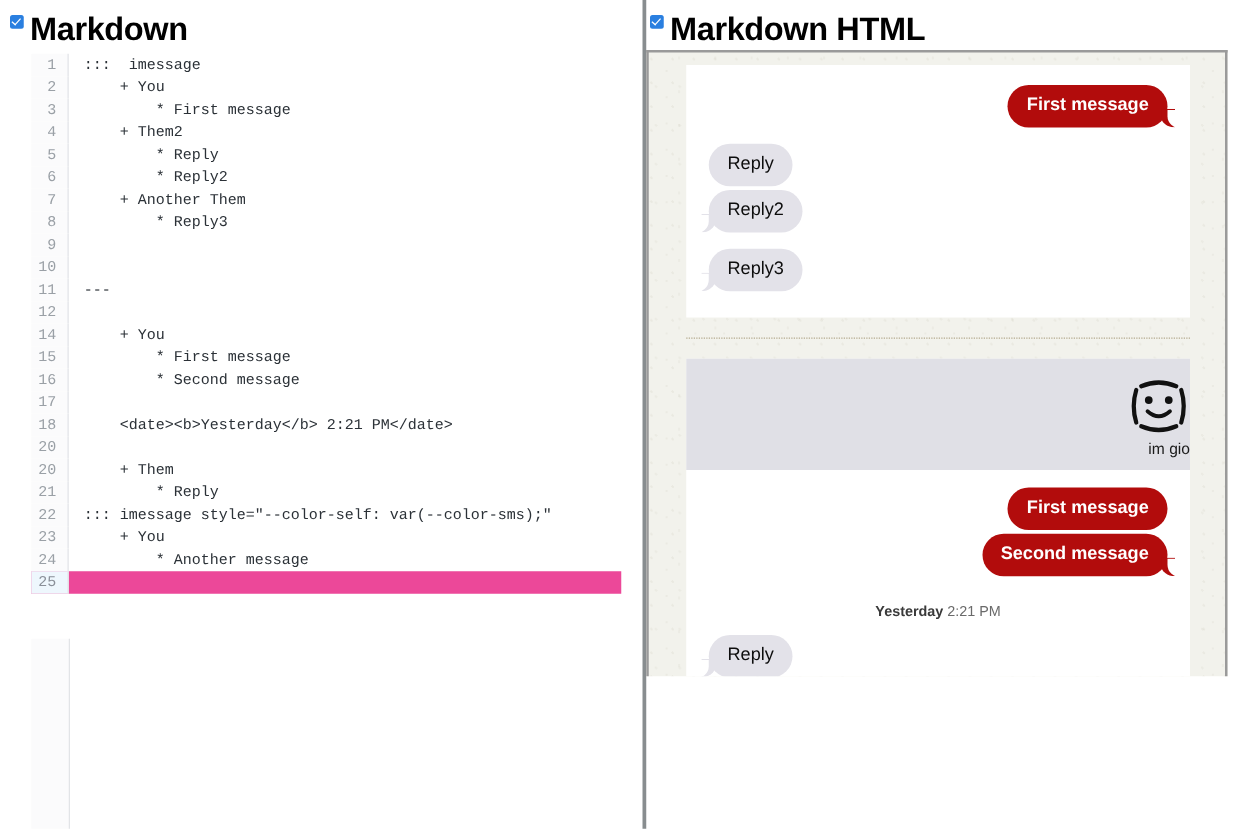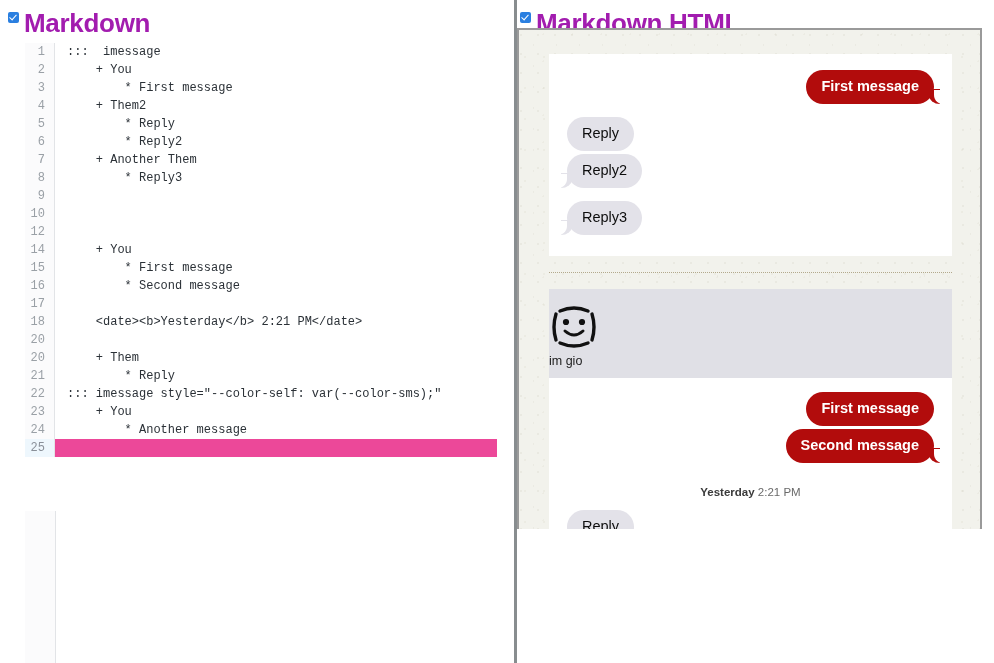--- a/index.html
+++ b/index.html
@@ -22,21 +22,21 @@
     align-items: flex-start;
     gap: 5px;
     margin: 0;
     padding: 0;
     line-height: 1;
   }
   .panel-heading h1 {
     font-family: "Liberation Sans", sans-serif;
     font-size: 26px;
     font-weight: bold;
-    color: #a21caf;
+    color: #000000;
     margin: 0;
     padding: 0;
     letter-spacing: -0.3px;
     line-height: 30px;
   }
   .chk {
     width: 11px;
     height: 11px;
     border-radius: 2px;
     background: #2a7fe0;
@@ -123,35 +123,35 @@
     left: 520px; top: 0;
     width: 474px;
     height: 663px;
     background: #ffffff;
   }
   #right-heading { position: absolute; left: 0px; top: 8px; }
 
   #render-box {
     position: absolute;
     left: -3px;
-    top: 28px;
+    top: 40px;
     width: 465px;
     height: 501px;
     box-sizing: border-box;
     border: 2px solid #9a9a9a;
     border-bottom: none;
     background:
       radial-gradient(circle at 12% 28%, rgba(190,186,168,.16) 0 1px, transparent 1px),
       radial-gradient(circle at 63% 71%, rgba(190,186,168,.14) 0 1px, transparent 1px),
       radial-gradient(circle at 84% 16%, rgba(190,186,168,.12) 0 1px, transparent 1px),
       radial-gradient(circle at 31% 88%, rgba(190,186,168,.13) 0 1px, transparent 1px),
       #f2f2ec;
     background-size: 17px 19px, 23px 21px, 29px 27px, 19px 31px, auto;
     overflow: hidden;
-    padding: 24px 28px 0 30px;
+    padding: 10px 28px 0 30px;
   }
 
   .imessage {
     background: #ffffff;
     padding: 16px 18px 18px 18px;
     box-sizing: border-box;
     display: flex;
     flex-direction: column;
   }
 
@@ -162,21 +162,21 @@
     height: 0;
   }
 
   
   .im-header {
     background: #e0e0e6;
     margin: -16px -18px 14px -18px;
     padding: 13px 0 10px 0;
     display: flex;
     flex-direction: column;
-    align-items: flex-start;
+    align-items: flex-end;
   }
   .avatar-svg { display: block; }
   .im-name {
     font-family: "Liberation Sans", sans-serif;
     font-size: 12.5px;
     color: #1b1b1b;
     margin-top: 2px;
     line-height: 14px;
   }
 
@@ -309,20 +309,24 @@
         <span class="ln">8</span>
         <span class="code-txt">        * Reply3</span>
       </div>
       <div class="code-row">
         <span class="ln">9</span>
         <span class="code-txt"></span>
       </div>
       <div class="code-row">
         <span class="ln">10</span>
         <span class="code-txt"></span>
+      </div>
+      <div class="code-row">
+        <span class="ln">11</span>
+        <span class="code-txt">---</span>
       </div>
       <div class="code-row">
         <span class="ln">12</span>
         <span class="code-txt"></span>
       </div>
       <div class="code-row">
         <span class="ln">14</span>
         <span class="code-txt">    + You</span>
       </div>
       <div class="code-row">

